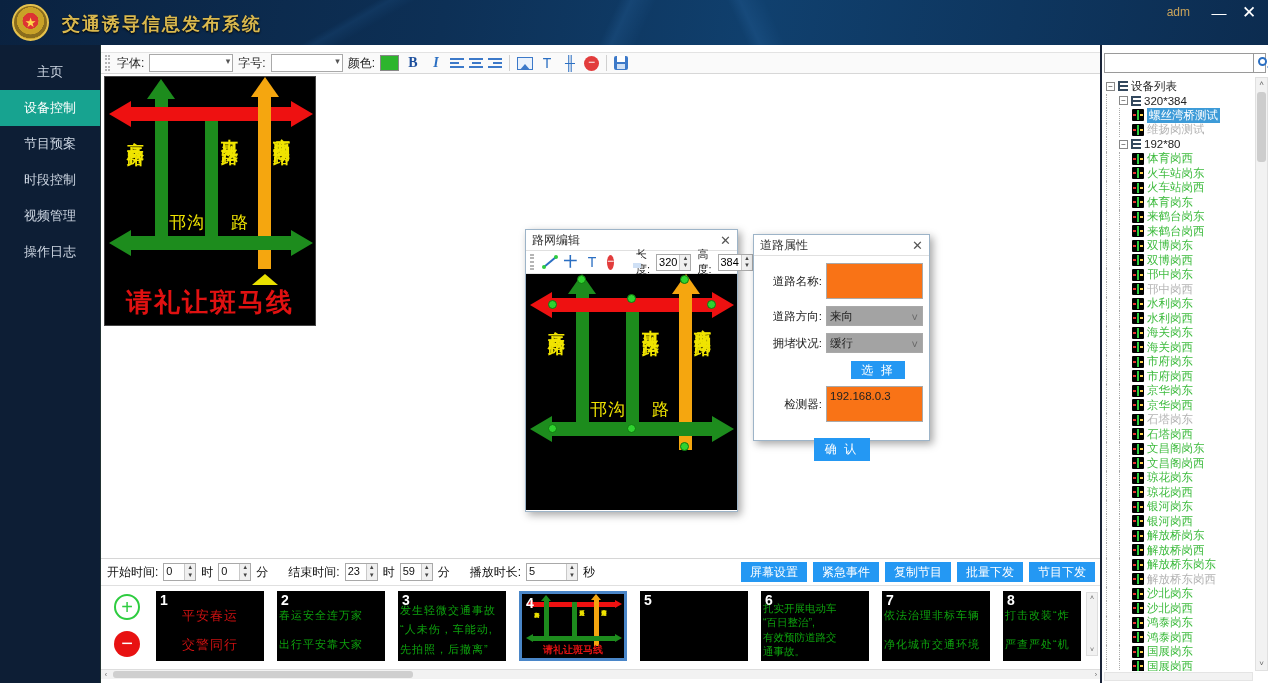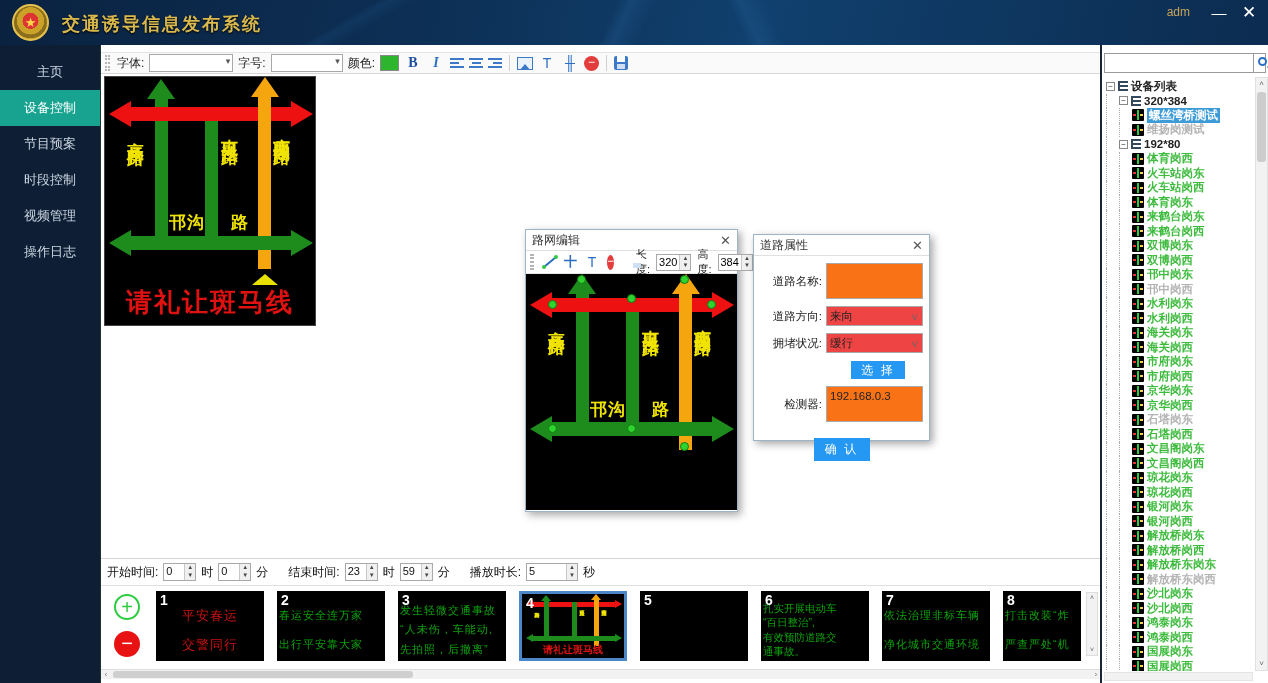--- a/index.html
+++ b/index.html
@@ -63,21 +63,21 @@
   .bar.g { background:#1d8c1d; } .bar.r { background:#ee1111; } .bar.o { background:#f5a60f; }
   .ah { position:absolute; width:0; height:0; }
   .ah.up.g { border-left:14px solid transparent; border-right:14px solid transparent; border-bottom:20px solid #1d8c1d; }
   .ah.up.o { border-left:14px solid transparent; border-right:14px solid transparent; border-bottom:20px solid #f5a60f; }
   .ah.left.r { border-top:13px solid transparent; border-bottom:13px solid transparent; border-right:22px solid #ee1111; }
   .ah.right.r { border-top:13px solid transparent; border-bottom:13px solid transparent; border-left:22px solid #ee1111; }
   .ah.left.g { border-top:13px solid transparent; border-bottom:13px solid transparent; border-right:22px solid #1d8c1d; }
   .ah.right.g { border-top:13px solid transparent; border-bottom:13px solid transparent; border-left:22px solid #1d8c1d; }
   .ytri { position:absolute; width:0; height:0; border-left:13px solid transparent; border-right:13px solid transparent; border-bottom:11px solid #e8e000; }
   .vlabel { position:absolute; writing-mode:vertical-rl; text-orientation:upright; color:#f0e400; font-weight:bold; font-size:17px; line-height:1; letter-spacing:3px; }
-  .hlabel { position:absolute; color:#f0e400; font-weight:bold; font-size:17px; letter-spacing:1px; }
+  .hlabel { position:absolute; color:#f0e400; font-weight:normal; font-size:17px; letter-spacing:1px; }
   .caption { position:absolute; left:0; right:0; text-align:center; color:#e01111; font-weight:bold; font-size:26px; letter-spacing:2px; white-space:nowrap; }
   .handle { position:absolute; width:9px; height:9px; border-radius:50%; background:#2fd32f; border:1px solid #0f7a0f; }
 
   
   .dialog { position:absolute; background:#fff; border:1px solid #9db4c8; box-shadow:3px 3px 8px rgba(0,0,0,.35); }
   .dlg-title { height:21px; display:flex; align-items:center; padding:0 6px; font-size:12px; color:#333; border-bottom:1px solid #e0e0e0; }
   .dlg-close { margin-left:auto; color:#555; font-size:13px; cursor:pointer; }
   .roadnet { left:424px; top:155px; width:213px; height:283px; }
   .rn-toolbar { height:23px; display:flex; align-items:center; gap:6px; padding:0 4px; border-bottom:1px solid #e6e6e6; }
   .rn-toolbar .tb-label { font-size:11px; }
@@ -87,21 +87,21 @@
   .spin .arr span { flex:1; font-size:6px; line-height:7px; text-align:center; color:#444; background:#f0f0f0; cursor:pointer; }
   .rn-canvas { position:relative; width:211px; height:236px; background:#000; overflow:hidden; }
   .line-ico { width:16px; height:14px; position:relative; cursor:pointer; }
   .line-ico svg { display:block; }
   .cross-ico { color:#2b6fc2; font-size:13px; font-weight:bold; cursor:pointer; }
 
   .props { left:652px; top:160px; width:177px; height:207px; }
   .p-row { display:flex; align-items:center; margin:7px 6px 0 6px; font-size:12px; color:#222; }
   .p-row .lbl { width:62px; text-align:right; margin-right:4px; white-space:nowrap; font-size:11.5px; }
   .p-input { flex:1; height:36px; border:1px solid #a9a9a9; background:#f97316; font-size:11.5px; padding:0 3px; line-height:18px; color:#222; }
-  .p-select { flex:1; height:20px; border:1px solid #a9a9a9; background:#ef4444; font-size:11.5px; padding:0 3px; line-height:18px; position:relative; }
+  .p-select { flex:1; height:20px; border:1px solid #a9a9a9; background:#a3a3a3; font-size:11.5px; padding:0 3px; line-height:18px; position:relative; }
   .p-select:after { content:"˅"; position:absolute; right:4px; top:1px; color:#666; font-size:11px; }
   .btn-blue { background:#2498f3; color:#fff; border:none; font-size:12px; cursor:pointer; letter-spacing:2px; }
   .p-select-btn { display:block; margin:8px 24px 0 auto; width:54px; height:18px; }
   .p-confirm { display:block; margin:16px auto 0; width:56px; height:23px; }
 
   
   .schedule { position:absolute; left:0; top:513px; width:1000px; height:27px; border-top:1px solid #d6d6d6; display:flex; align-items:center; padding:0 6px; gap:5px; font-size:12px; color:#111; background:#fff; }
   .schedule .spin { height:18px; }
   .schedule .spin .val { min-width:20px; }
   .actions { margin-left:auto; display:flex; gap:6px; }
@@ -138,21 +138,21 @@
   .tree { position:absolute; left:4px; top:34px; right:15px; bottom:12px; overflow:hidden; font-size:11.5px; }
   .tree-row { display:flex; align-items:center; height:14.5px; white-space:nowrap; cursor:pointer; }
   .tree-indent { display:inline-block; width:13px; height:14.5px; border-left:1px dotted #aaa; }
   .expander { display:inline-flex; width:9px; height:9px; border:1px solid #888; background:#fff; font-size:8px; line-height:7px; justify-content:center; color:#333; margin-right:3px; flex:none; }
   .grp-ico { display:inline-block; width:10px; height:10px; margin-right:3px; flex:none;
      background:linear-gradient(#34495e 2px, transparent 2px, transparent 4px, #34495e 4px, #34495e 6px, transparent 6px, transparent 8px, #34495e 8px); border-left:2px solid #34495e; }
   .dev-ico { display:inline-block; width:12px; height:12px; background:#000; margin-right:3px; position:relative; flex:none; border-radius:1px; }
   .dev-ico i{ position:absolute; left:5px; top:1px; width:2px; height:10px; background:#2ecc40; }
   .dev-ico:before { content:""; position:absolute; left:1px; top:5px; width:3px; height:2px; background:#e33; }
   .dev-ico:after { content:""; position:absolute; right:1px; top:5px; width:3px; height:2px; background:#ffd24d; }
-  .tree-row .t-label { color:#222;font-weight:bold; }
+  .tree-row .t-label { color:#222; }
   .tree-row.online .t-label { color:#3dbb3d; }
   .tree-row.offline .t-label { color:#b3b3b3; }
   .tree-row.selected .t-label { background:#3d9bd8; color:#fff; padding:0 2px; }
   .tree-vscroll { position:absolute; right:0px; top:32px; width:13px; bottom:12px; background:#f2f2f2; border:1px solid #e0e0e0; }
   .tree-vscroll .a { position:absolute; left:0; width:11px; height:12px; text-align:center; font-size:8px; color:#666; line-height:12px; }
   .tree-vscroll .a.up { top:0; } .tree-vscroll .a.dn { bottom:0; }
   .tree-vscroll .tthumb { position:absolute; left:1px; top:14px; width:9px; height:70px; background:#cdcdcd; border-radius:3px; }
   .tree-hscroll { position:absolute; left:2px; right:15px; bottom:2px; height:9px; background:#f2f2f2; border:1px solid #e4e4e4; }
 
   
@@ -374,20 +374,27 @@
       <span style="width:10px"></span>
       <span>播放时长:</span>
       <span class="spin" style="width:52px">
           <span class="val" style="flex:1">5</span>
           <span class="arr">
             <span>▲</span>
             <span>▼</span>
           </span>
         </span>
       <span>秒</span>
+      <span class="actions">
+          <button class="action-btn">屏幕设置</button>
+          <button class="action-btn">紧急事件</button>
+          <button class="action-btn">复制节目</button>
+          <button class="action-btn">批量下发</button>
+          <button class="action-btn">节目下发</button>
+        </span>
     </div>
 
     <div class="strip">
       <div class="add-btn">+</div>
       <div class="rem-btn">−</div>
       <div class="thumbs"><div class="thumb"><span class="thumb-num">1</span><div class="thumb-lines n2">
               <div class="tl-red">平安春运</div>
               <div class="tl-red">交警同行</div>
             </div></div><div class="thumb"><span class="thumb-num">2</span><div class="thumb-lines n2">
               <div class="tl-green">春运安全连万家</div>

